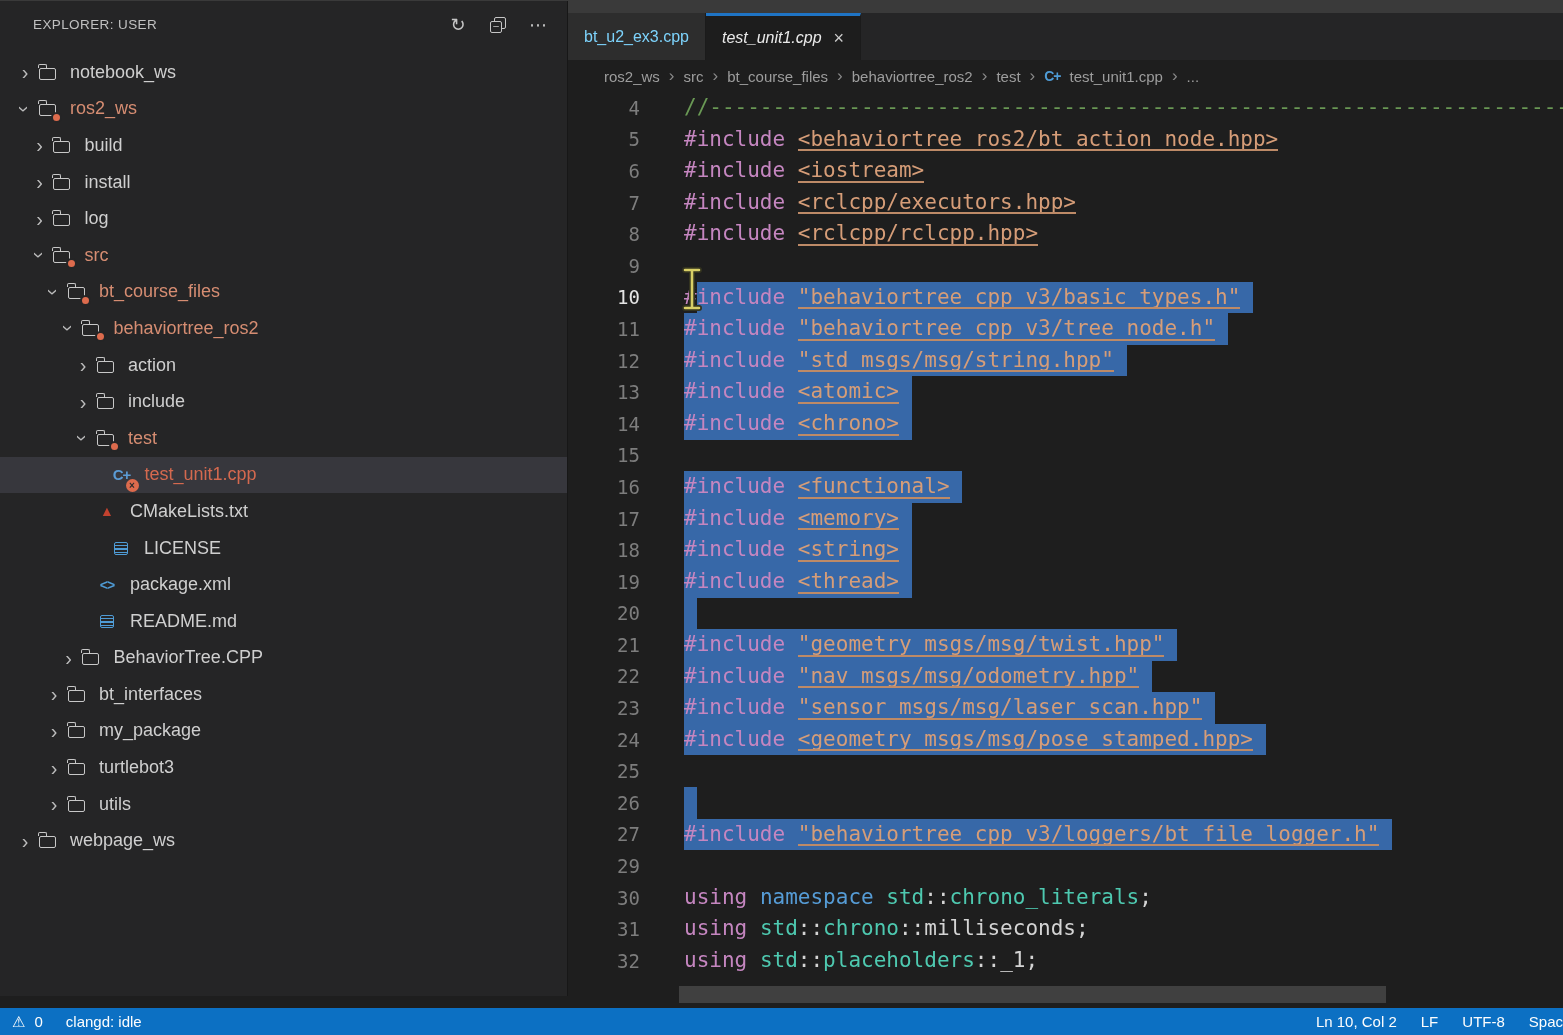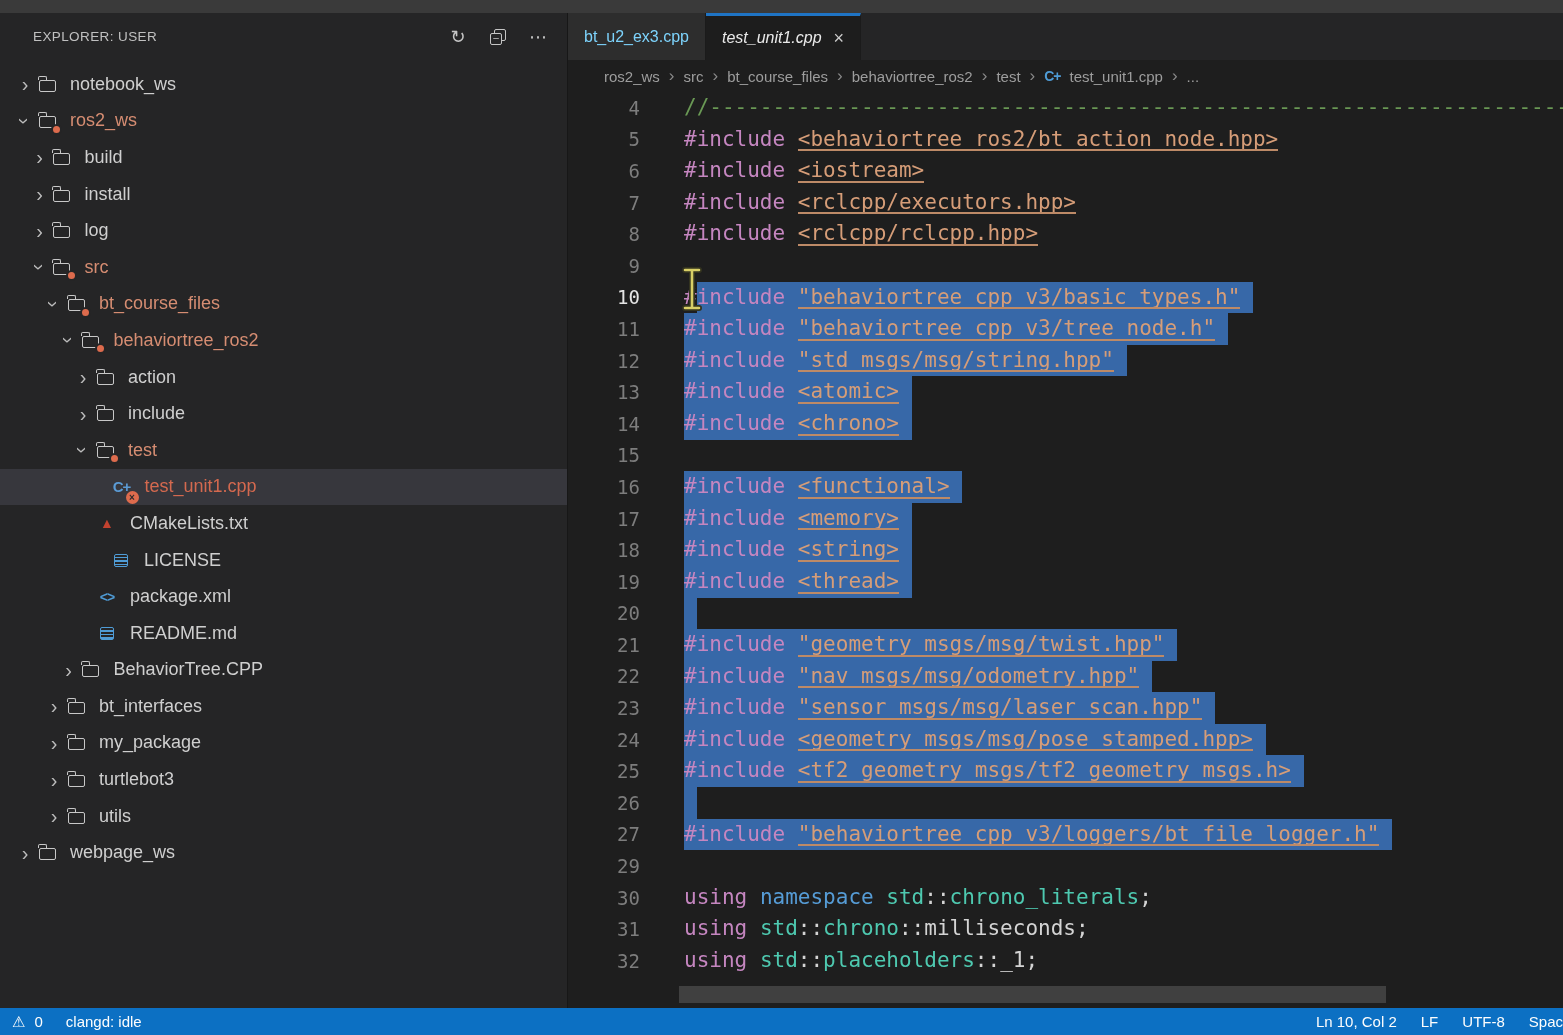--- a/index.html
+++ b/index.html
@@ -2,21 +2,21 @@
 <html><head>
 <meta charset="utf-8">
 <style>
   * { margin:0; padding:0; box-sizing:border-box; }
   html,body { width:1563px; height:1035px; background:#1e1e1e; overflow:hidden;
               font-family:"Liberation Sans", sans-serif; position:relative; }
 
   #topstrip { position:absolute; left:0; top:0; width:1563px; height:13px; background:#3a3a3a; }
 
   
-  #sidebar { position:absolute; left:0; top:13px; width:568px; height:995px;
+  #sidebar { position:absolute; left:0; top:1px; width:568px; height:995px;
              background:#252526; border-right:1px solid #171717; overflow:hidden; }
   .sb-header { height:47px; display:flex; align-items:center; padding:0 16px 0 33px; }
   .sb-title { font-size:13.5px; color:#c0c0c0; letter-spacing:.4px; }
   .sb-actions { margin-left:auto; display:flex; align-items:center; }
   .hicon { width:26px; height:26px; display:flex; align-items:center; justify-content:center;
            color:#c5c5c5; font-size:18px; margin-left:14px; cursor:pointer; }
   .collapse-shape { position:relative; width:16px; height:16px; }
   .collapse-shape::before { content:""; position:absolute; right:0; top:0; width:10px; height:10px;
            border:1.5px solid #c5c5c5; border-radius:2px; }
   .collapse-shape::after { content:"\2013"; position:absolute; left:0; bottom:0; width:10px; height:10px;
@@ -377,21 +377,20 @@
     <div class="cl">
       <span class="ln">23</span>
       <span class="ct"><span class="tok kw sel">#include</span><span class="tok plain sel"> </span><span class="tok str u sel">"sensor_msgs/msg/laser_scan.hpp"</span><span class="tok sel">&nbsp;</span></span>
     </div>
     <div class="cl">
       <span class="ln">24</span>
       <span class="ct"><span class="tok kw sel">#include</span><span class="tok plain sel"> </span><span class="tok str u sel">&lt;geometry_msgs/msg/pose_stamped.hpp&gt;</span><span class="tok sel">&nbsp;</span></span>
     </div>
     <div class="cl">
       <span class="ln">25</span>
-      <span class="ct"><span class="tok kw sel">#include</span><span class="tok plain sel"> </span><span class="tok str u sel">&lt;tf2_geometry_msgs/tf2_geometry_msgs.h&gt;</span><span class="tok sel">&nbsp;</span></span>
     </div>
     <div class="cl">
       <span class="ln">26</span>
       <span class="ct"><span class="tok sel">&nbsp;</span></span>
     </div>
     <div class="cl">
       <span class="ln">27</span>
       <span class="ct"><span class="tok kw sel">#include</span><span class="tok plain sel"> </span><span class="tok str u sel">"behaviortree_cpp_v3/loggers/bt_file_logger.h"</span><span class="tok sel">&nbsp;</span></span>
     </div>
     <div class="cl">

